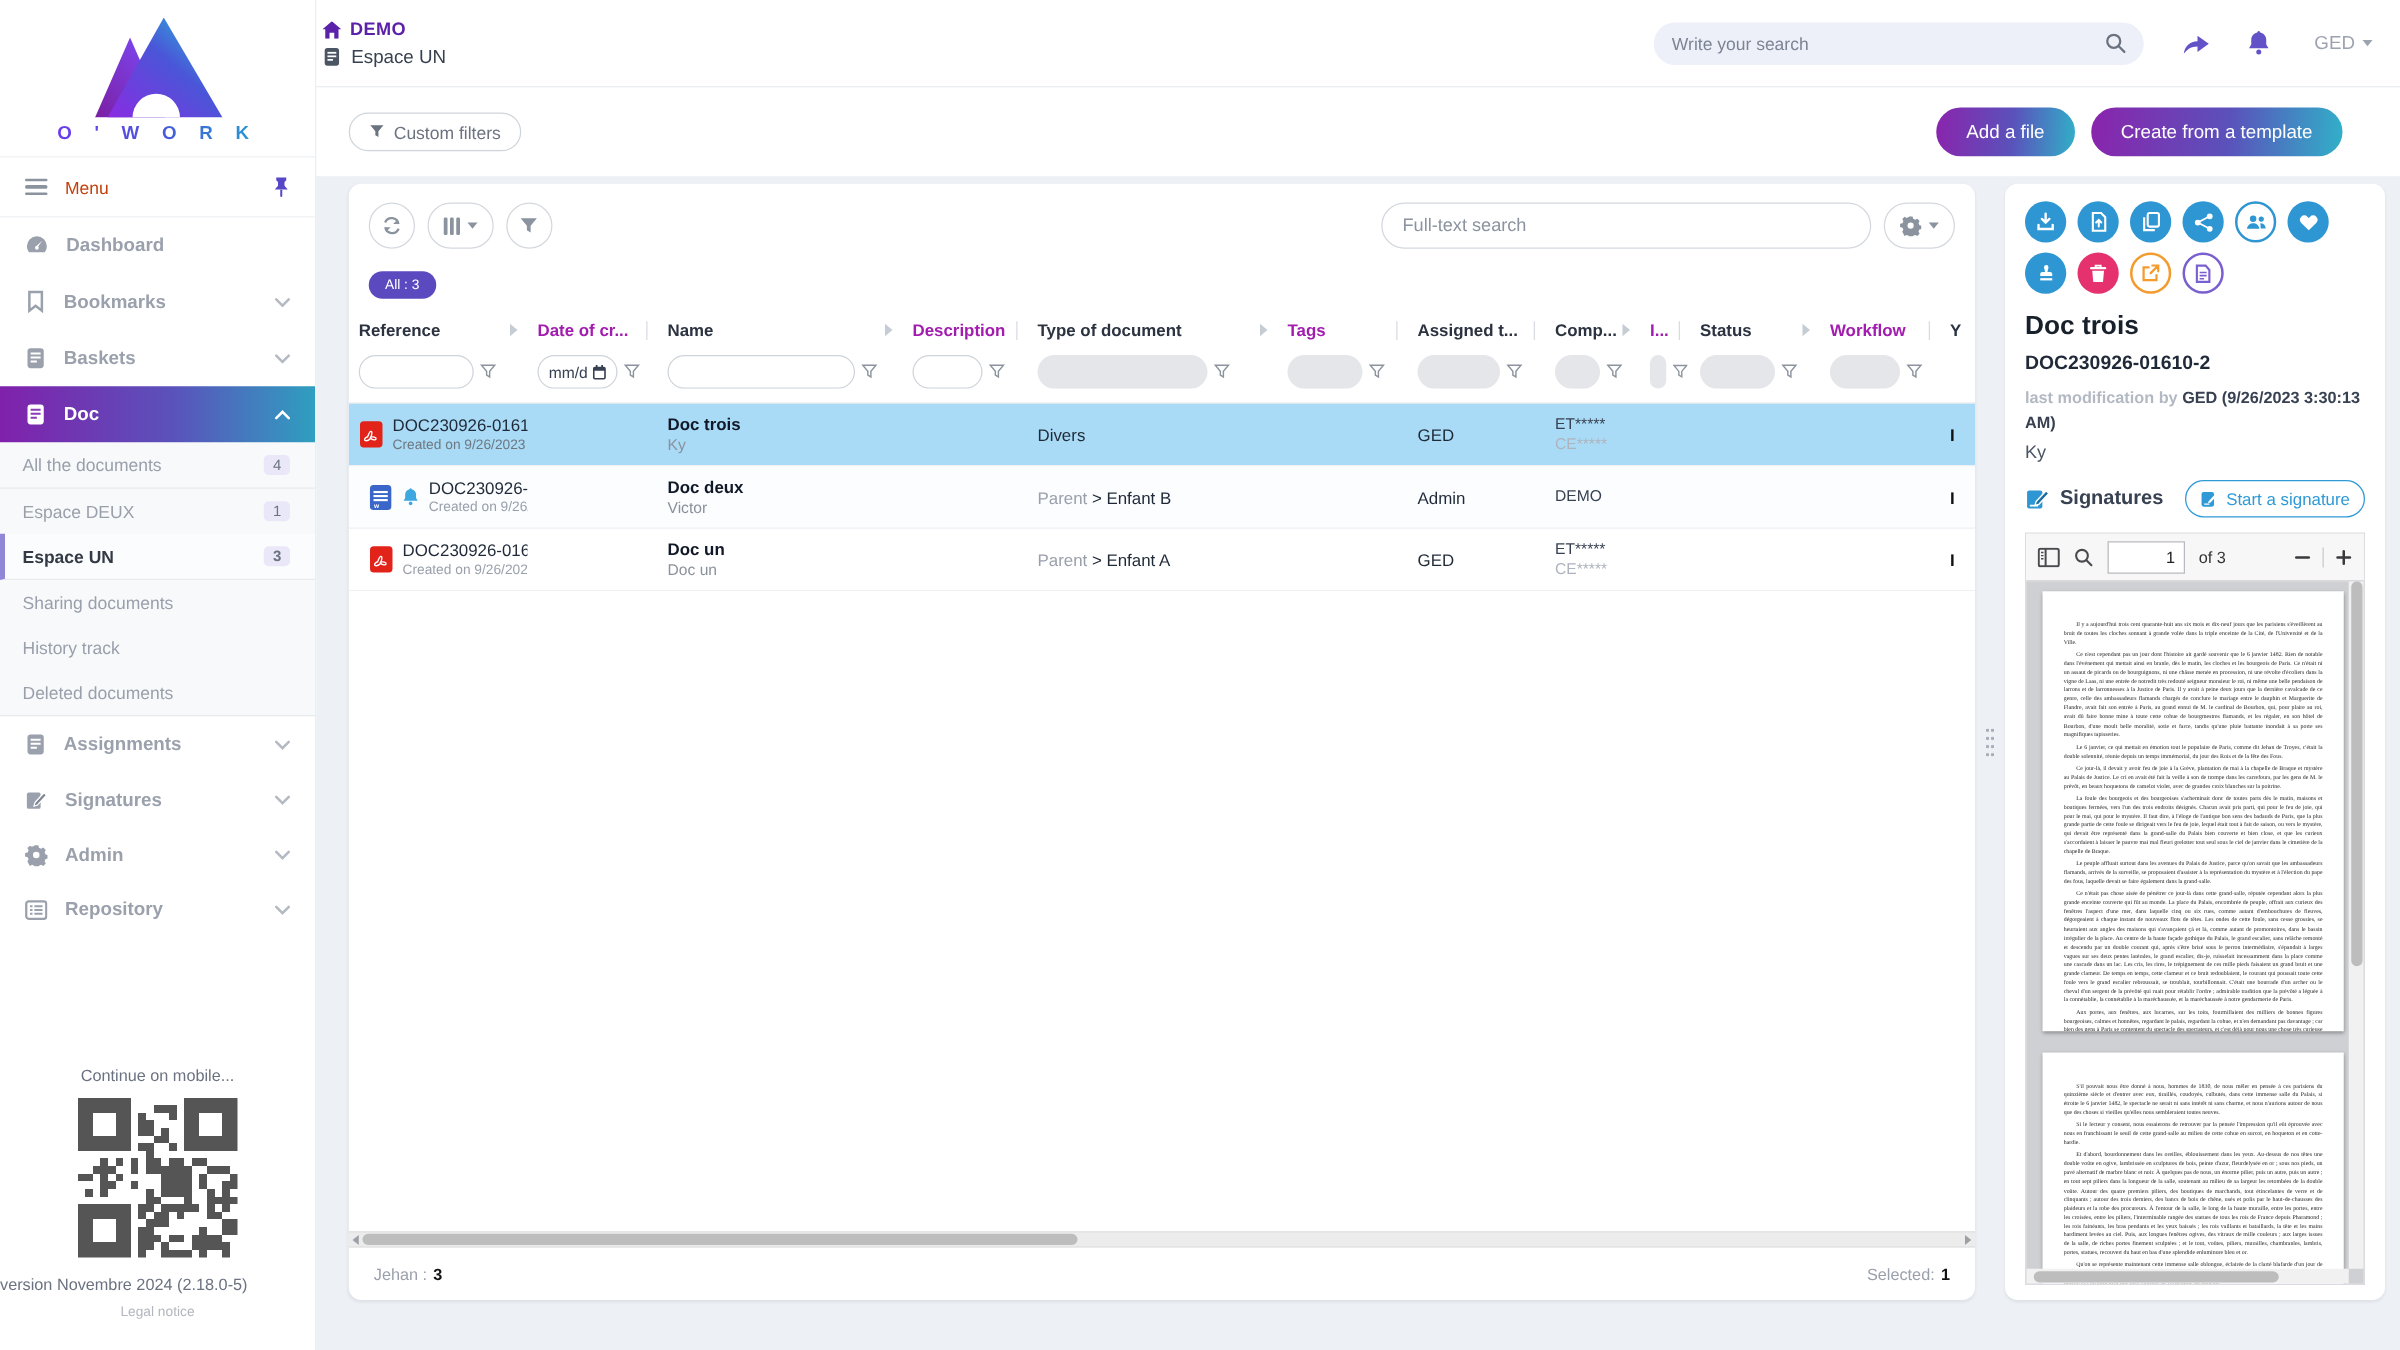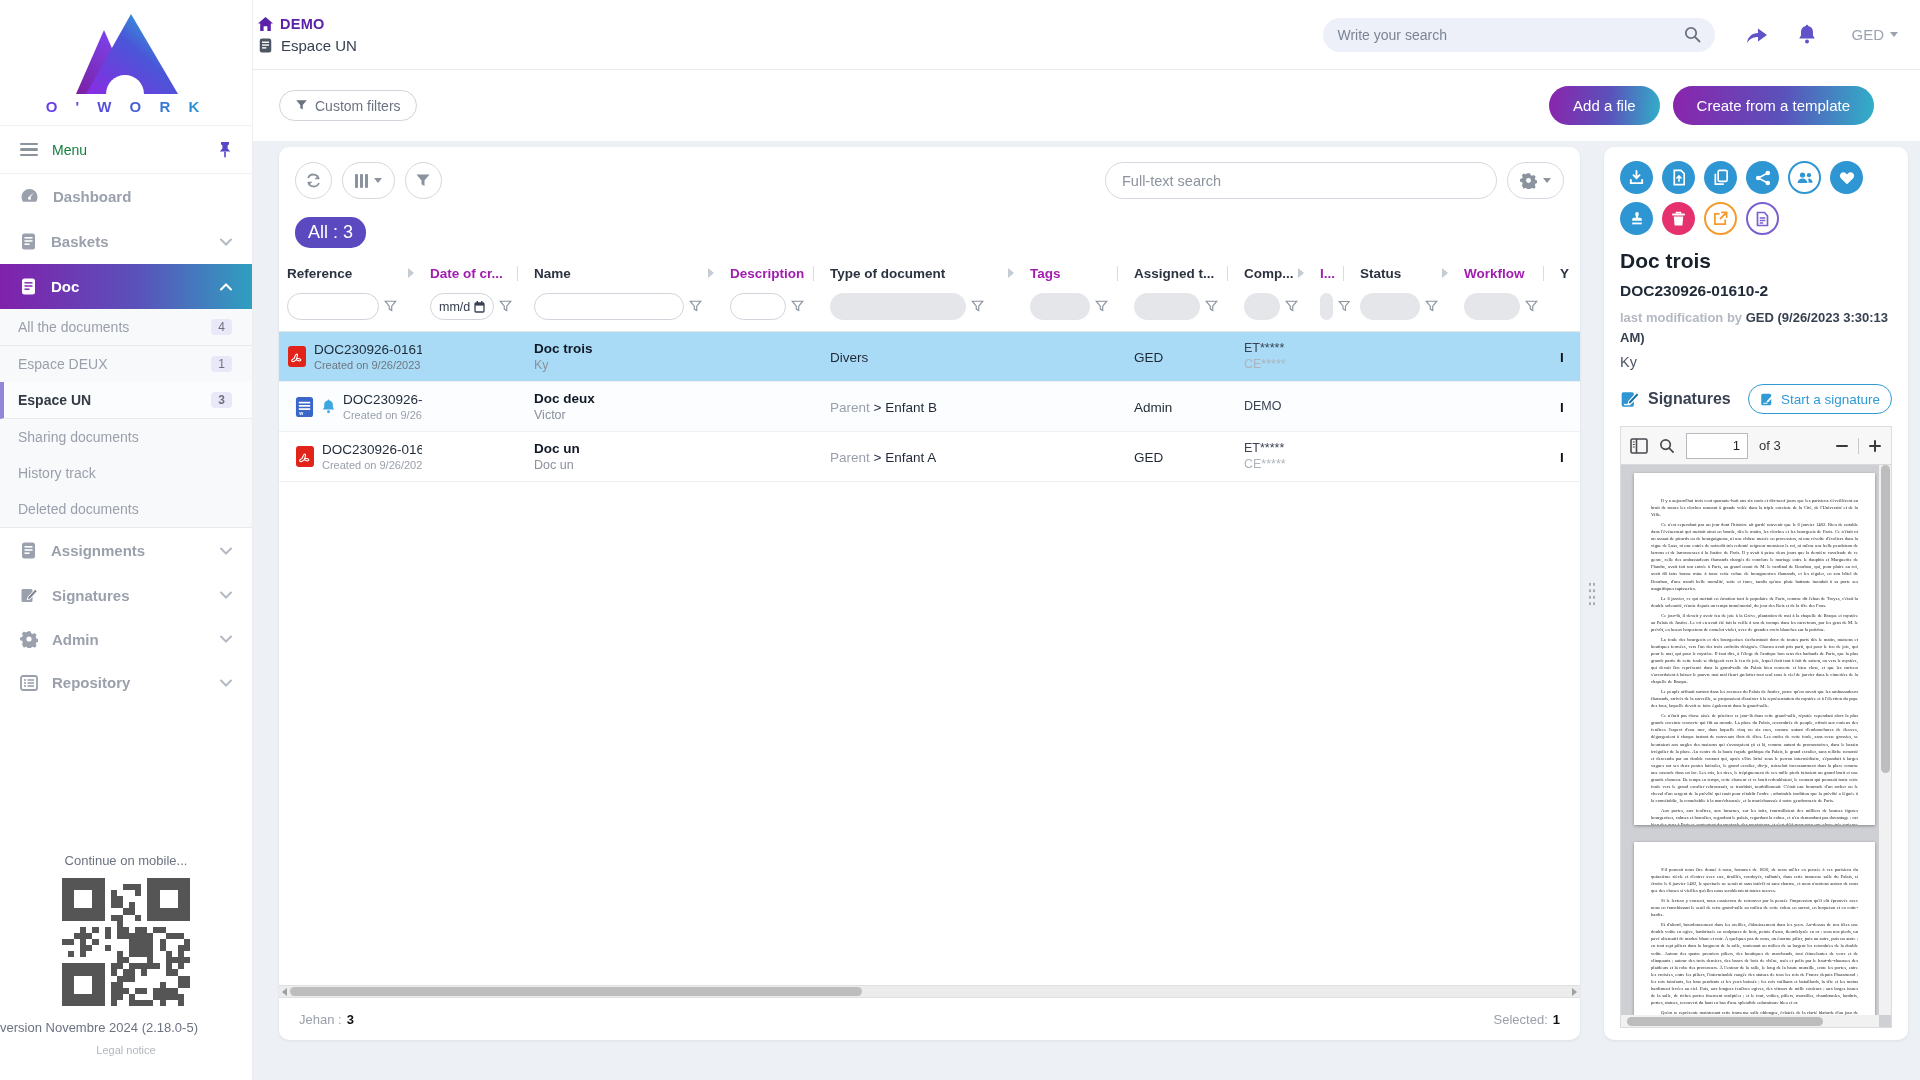--- a/index.html
+++ b/index.html
@@ -4,21 +4,21 @@
 <style>
   *{box-sizing:border-box;margin:0;padding:0}
   html,body{width:1920px;height:1080px;overflow:hidden}
   body{font-family:"Liberation Sans",sans-serif;background:#edf0f5;color:#374151;font-size:14px}
   .app{display:flex;height:100%}
 
   
   .sidebar{width:253px;background:#fff;display:flex;flex-direction:column;flex-shrink:0;border-right:1px solid #eceef2}
   .logo-block{padding:14px 10px 10px;text-align:center}
   .wordmark{margin-top:4px;font-weight:bold;font-size:15px;letter-spacing:7px;background:linear-gradient(90deg,#7b2ff7,#4a56d8 50%,#14b8cf);-webkit-background-clip:text;background-clip:text;color:transparent}
-  .menu-row{display:flex;align-items:center;gap:14px;padding:15px 20px;border-top:1px solid #f0f1f4;border-bottom:1px solid #f0f1f4;color:#15803d}
+  .menu-row{display:flex;align-items:center;gap:14px;padding:15px 20px;border-top:1px solid #f0f1f4;border-bottom:1px solid #f0f1f4;color:#c2410c}
   .hamburger{display:flex;flex-direction:column;gap:3px;width:18px}
   .hamburger i{height:2.5px;background:#8b939e;border-radius:2px}
   .menu-row .pin{margin-left:auto}
   .nav-item{display:flex;align-items:center;gap:14px;padding:13px 20px;color:#9aa0ac;font-weight:700;font-size:15px;cursor:pointer}
   .nav-item svg{flex-shrink:0}
   .nav-item .chev{margin-left:auto}
   .nav-item.active{background:linear-gradient(90deg,#8021ab,#5a52bb 55%,#2f9fc0);color:#fff}
   .subnav{background:#f8f9fb}
   .sub-item{display:flex;align-items:center;padding:10px 20px 10px 18px;color:#9aa0ab;font-size:14px;cursor:pointer}
   .sub-item.active{color:#333a45;font-weight:700;border-left:4px solid #9187d8;padding-left:14px;background:#fbfcfd}
@@ -54,21 +54,21 @@
   
   .tbl-toolbar{display:flex;align-items:center;gap:10px;padding:15px 16px 8px}
   .tool-circle{width:37px;height:37px;border:1px solid #d4d8de;border-radius:50%;background:#fff;display:flex;align-items:center;justify-content:center;cursor:pointer}
   .tool-pill{height:37px;border:1px solid #d4d8de;border-radius:19px;background:#fff;display:flex;align-items:center;gap:6px;padding:0 12px;cursor:pointer}
   .colbars{display:flex;gap:2.5px}
   .colbars i{width:2.5px;height:14px;background:#8b939e;border-radius:1px}
   .caret{width:0;height:0;border-left:4px solid transparent;border-right:4px solid transparent;border-top:5px solid #8b939e}
   .fulltext{margin-left:auto;width:392px;height:37px;border:1px solid #d4d8de;border-radius:19px;display:flex;align-items:center;padding:0 16px}
   .fulltext input{flex:1;border:0;outline:none;font-size:14.5px;color:#374151;background:transparent}
   .fulltext input::placeholder{color:#8b939e}
-  .all-badge{align-self:flex-start;margin:10px 16px 10px;background:#5b49c0;color:#fff;font-size:18px;padding:5px 13px;border-radius:15px;cursor:pointer}
+  .all-badge{align-self:flex-start;margin:10px 16px 10px;background:#5b49c0;color:#fff;font-size:11px;padding:5px 13px;border-radius:15px;cursor:pointer}
 
   
   .tbl{display:flex;flex-direction:column;min-width:0;overflow:hidden}
   .hrow,.frow,.drow{display:flex;align-items:center;flex-shrink:0}
   .cell{flex-shrink:0;padding:0 8px;overflow:hidden}
   .c0{width:143px}.c1{width:104px}.c2{width:196px}.c3{width:100px}.c4{width:200px}.c5{width:104px}.c6{width:110px}.c7{width:76px}.c8{width:40px}.c9{width:104px}.c10{width:96px}.c11{width:60px}
   .hrow{height:30px;font-size:13.5px;font-weight:700;color:#2c3340}
   .hcell{display:flex;align-items:center;height:100%}
   .hcell.muted{color:#a21caf;font-weight:700}
   .sep-arrow{margin-left:auto;width:0;height:0;border-top:5px solid transparent;border-bottom:5px solid transparent;border-left:6px solid #c6ccd4}
@@ -181,20 +181,29 @@
     </div>
 
     <nav>
       <div class="nav-item">
         <svg width="19" height="19" viewBox="0 0 19 19">
             <path d="M9.5 2a8 8 0 0 1 8 8 7.9 7.9 0 0 1-1.6 4.8H3.1A7.9 7.9 0 0 1 1.5 10a8 8 0 0 1 8-8z" fill="#9aa0ac"></path>
             <path d="M9.5 11.5 13.8 5.5 8.4 10.3z" fill="#fff"></path>
             <circle cx="9.5" cy="11.2" r="1.5" fill="#fff"></circle>
           </svg>
         <span>Dashboard</span>
+      </div>
+      <div class="nav-item">
+        <svg width="17" height="19" viewBox="0 0 17 19">
+            <path d="M3.5 1.5h10v15l-5-3.8-5 3.8z" fill="none" stroke="#9aa0ac" stroke-width="2"></path>
+          </svg>
+        <span>Bookmarks</span>
+        <svg class="chev" width="12" height="8" viewBox="0 0 12 8">
+            <path d="M1 1.5 6 6.5 11 1.5" fill="none" stroke="#b4bac3" stroke-width="2" stroke-linecap="round"></path>
+          </svg>
       </div>
       <div class="nav-item">
         <svg width="17" height="19" viewBox="0 0 17 19">
             <rect x="2" y="1.5" width="13" height="16" rx="2.5" fill="#9aa0ac"></rect>
             <rect x="4.5" y="5" width="8" height="1.6" fill="#fff"></rect>
             <rect x="4.5" y="8.2" width="8" height="1.6" fill="#fff"></rect>
             <rect x="4.5" y="11.4" width="5" height="1.6" fill="#fff"></rect>
           </svg>
         <span>Baskets</span>
         <svg class="chev" width="12" height="8" viewBox="0 0 12 8">

